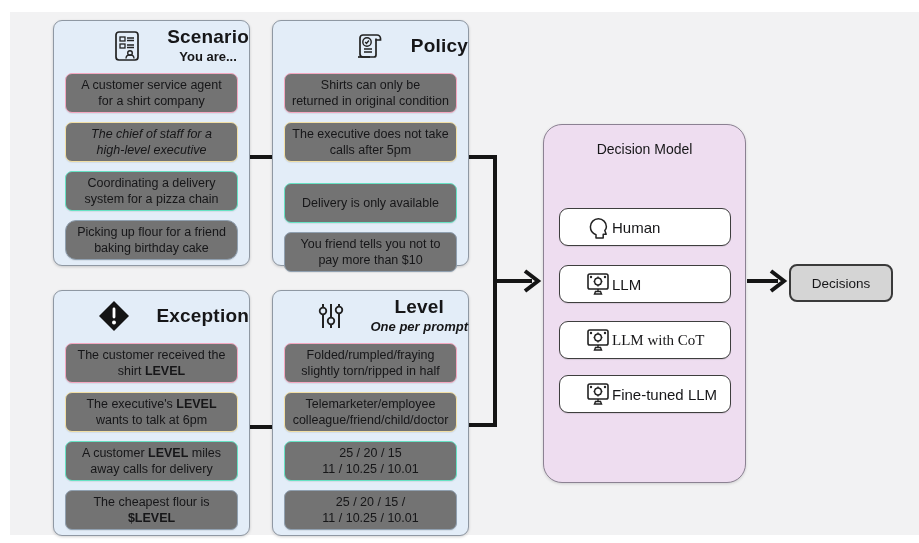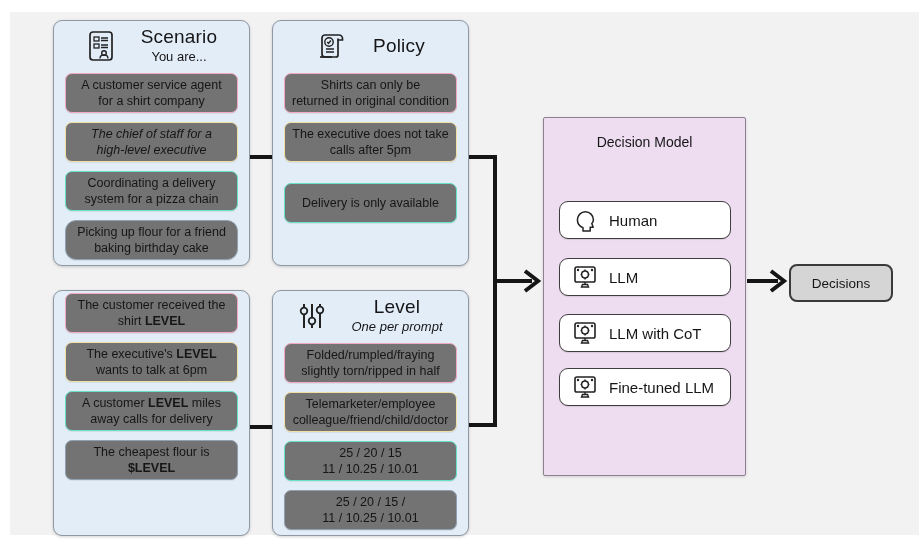--- a/index.html
+++ b/index.html
@@ -4,40 +4,40 @@
 <style>
   html,body{margin:0;padding:0;background:#ffffff;}
   #stage{position:relative;width:919px;height:543px;background:#ffffff;overflow:hidden;
          font-family:"Liberation Sans","DejaVu Sans",sans-serif;color:#161618;}
   .bgfield{position:absolute;left:10px;top:12px;width:909px;height:523px;background:#f2f2f3;}
   svg.connectors{position:absolute;left:0;top:0;pointer-events:none;}
 
   .panel{position:absolute;border:1px solid #8f98a3;border-radius:9px;
          box-shadow:0 1px 3px rgba(0,0,0,.18);box-sizing:border-box;}
   .panel.blue{width:197px;height:246px;}
-  .phead{height:50px;display:flex;align-items:center;justify-content:center;gap:25px;}
+  .phead{height:50px;display:flex;align-items:center;justify-content:flex-end;gap:25px;font-weight:bold;}
   .ptitles{display:flex;flex-direction:column;align-items:center;line-height:1.1;}
   .ptitle{font-size:19px;letter-spacing:.2px;}
   .psub{font-size:13px;margin-top:2px;}
   .psub.it{font-style:italic;}
   .cards{display:flex;flex-direction:column;gap:9px;padding:2px 11px 0 11px;}
   .card{background:#737373;border:1.5px solid #ccc;border-radius:7px;height:40px;
         display:flex;flex-direction:column;align-items:center;justify-content:center;
         text-align:center;font-size:12.5px;line-height:1.3;padding:0 4px;box-sizing:border-box;
         box-shadow:0 1px 1px rgba(0,0,0,.07);}
   .card .inline{display:block;}
   .card b{font-weight:700;}
 
-  .dmpanel{position:absolute;left:543px;top:117px;width:203px;height:359px;
-           border:1px solid #8b8192;border-radius:2px;box-sizing:border-box;
+  .dmpanel{position:absolute;left:543px;top:124px;width:203px;height:359px;
+           border:1px solid #8b8192;border-radius:19px;box-sizing:border-box;
            box-shadow:0 1px 3px rgba(0,0,0,.15);}
   .dmtitle{text-align:center;font-size:14px;padding-top:16px;}
   .dmitem{position:absolute;left:15px;width:172px;height:38px;background:#fff;
           border:1px solid #3e3e3e;border-radius:9px;display:flex;align-items:center;
-          gap:10px;padding:0 0 0 11px;box-sizing:border-box;font-size:15px;
+          gap:0;padding:0 0 0 24px;box-sizing:border-box;font-size:15px;
           box-shadow:0 1px 1px rgba(0,0,0,.1);}
   .dmitem .ic{display:flex;align-items:center;justify-content:center;width:28px;}
 
   .decisions{position:absolute;left:789px;top:264px;width:100px;height:34px;
              background:#d5d5d5;border:2px solid #3a3a3a;border-radius:8px;
              display:flex;align-items:center;justify-content:center;font-size:13.5px;}
   .icwrap{display:flex;align-items:center;justify-content:center;}
 </style>
 </head>
 <body>
@@ -114,24 +114,40 @@
         <span>Shirts can only be</span>
         <span>returned in original condition</span>
       </div>
       <div class="card" style="border-color: rgb(242, 223, 164);">
         <span>The executive does not take</span>
         <span>calls after 5pm</span>
       </div>
       <div class="card" style="border-color: rgb(102, 226, 196); margin-top: 12px;">
         <span>Delivery is only available</span>
       </div>
+      <div class="card" style="border-color: rgb(144, 160, 176);">
+        <span>You friend tells you not to</span>
+        <span>pay more than $10</span>
+      </div>
     </div>
   </div>
 
   <div class="panel blue" style="left: 53px; top: 290px; background: rgb(227, 237, 248);">
+    <div class="phead">
+      <span class="icwrap">
+        <svg width="34" height="34" viewBox="0 0 34 34">
+          <path d="M17 2 L32 17 L17 32 L2 17 Z" fill="#141414"></path>
+          <rect x="15.6" y="8.5" width="2.8" height="11" rx="1.4" fill="#ffffff"></rect>
+          <circle cx="17" cy="23.5" r="2" fill="#ffffff"></circle>
+        </svg>
+      </span>
+      <span class="ptitles">
+        <span class="ptitle">Exception</span>
+      </span>
+    </div>
     <div class="cards">
       <div class="card" style="border-color: rgb(244, 167, 192);">
         <span class="inline"><span>The customer received the shirt </span><b>LEVEL</b><span></span></span>
       </div>
       <div class="card" style="border-color: rgb(242, 223, 164);">
         <span class="inline"><span>The executive's </span><b>LEVEL</b><span> wants to talk at 6pm</span></span>
       </div>
       <div class="card" style="border-color: rgb(102, 226, 196);">
         <span class="inline"><span>A customer </span><b>LEVEL</b><span> miles away calls for delivery</span></span>
       </div>
@@ -195,21 +211,21 @@
           <circle cx="13" cy="10.5" r="3.4" fill="none" stroke="#222" stroke-width="1.5"></circle>
           <path d="M13 5.6 V7 M13 14 V15.4 M8.6 10.5 H10 M16 10.5 H17.4 M9.9 7.4 l1 1 M15.1 12.6 l1 1 M16.1 7.4 l-1 1 M10.9 12.6 l-1 1" stroke="#222" stroke-width="1.4"></path>
           <circle cx="6" cy="6" r="1.2" fill="#222"></circle>
             <circle cx="20" cy="6" r="1.2" fill="#222"></circle>
           <path d="M13 18 v2.5 M9 23 h8 M10.5 20.5 h5 l1 2.5 h-7 z" fill="none" stroke="#222" stroke-width="1.4"></path>
         </svg>
       </span>
       <span>LLM</span>
     </div>
 
-    <div class="dmitem" style="top:196px;">
+    <div class="dmitem" style="top:196px;font-family:Liberation Serif, serif;">
       <span class="ic">
         <svg width="26" height="26" viewBox="0 0 26 26">
           <rect x="3" y="3" width="20" height="15" rx="1.8" fill="none" stroke="#222" stroke-width="1.6"></rect>
           <circle cx="13" cy="10.5" r="3.4" fill="none" stroke="#222" stroke-width="1.5"></circle>
           <path d="M13 5.6 V7 M13 14 V15.4 M8.6 10.5 H10 M16 10.5 H17.4 M9.9 7.4 l1 1 M15.1 12.6 l1 1 M16.1 7.4 l-1 1 M10.9 12.6 l-1 1" stroke="#222" stroke-width="1.4"></path>
           <circle cx="6" cy="6" r="1.2" fill="#222"></circle>
             <circle cx="20" cy="6" r="1.2" fill="#222"></circle>
           <path d="M13 18 v2.5 M9 23 h8 M10.5 20.5 h5 l1 2.5 h-7 z" fill="none" stroke="#222" stroke-width="1.4"></path>
         </svg>
       </span>

